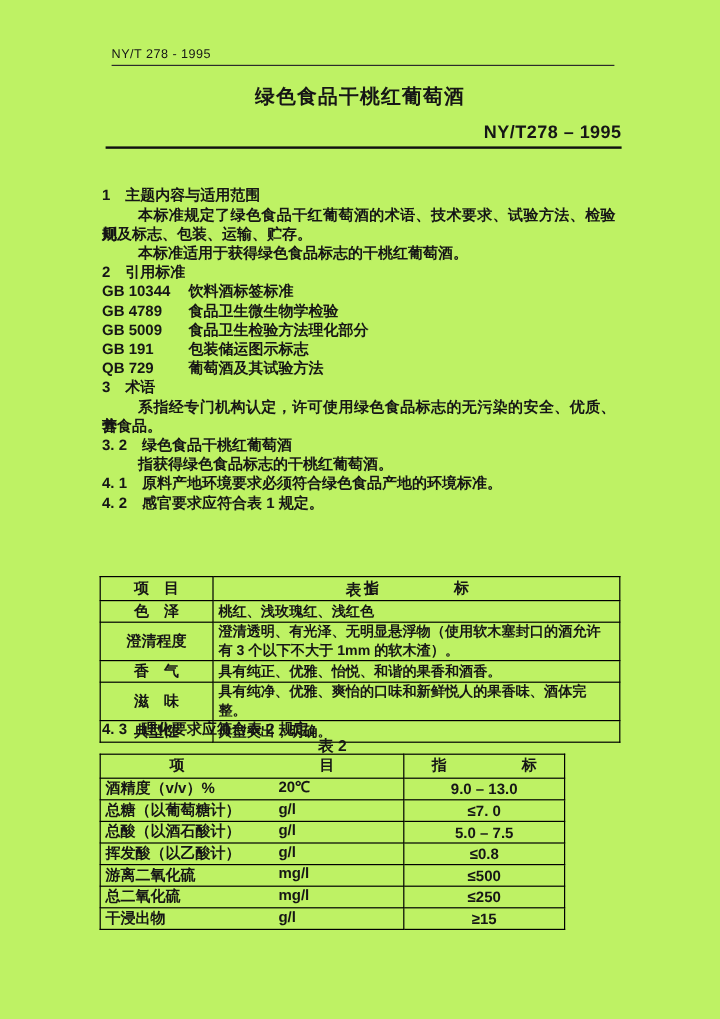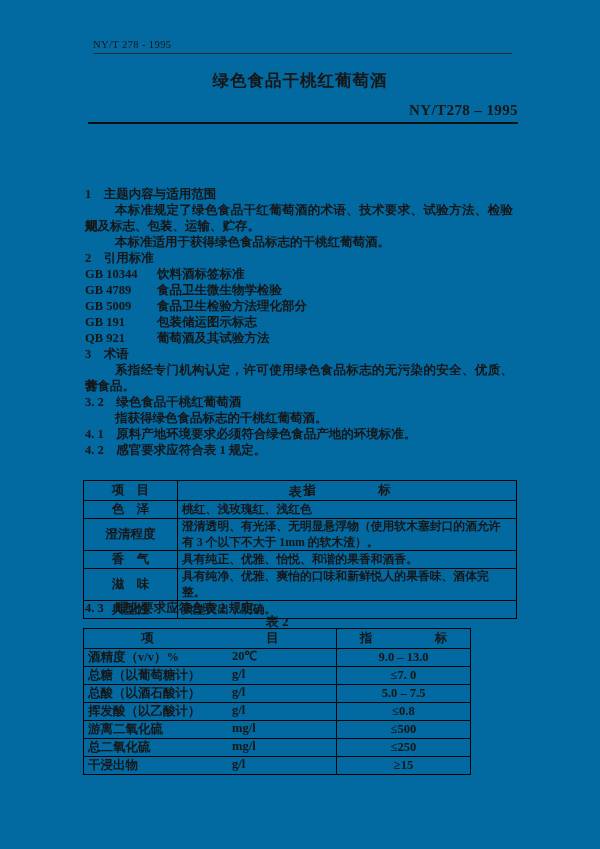--- a/index.html
+++ b/index.html
@@ -1,21 +1,21 @@
 <!DOCTYPE html>
 <html><head>
 <meta charset="utf-8">
 <style>
   html,body{margin:0;padding:0;background:#ffffff;}
   .page{
     position:relative;
     width:600px;height:849px;
-    background:#0369a1;
+    background:#bef264;
     overflow:hidden;
-    font-family:Liberation Serif, serif;
+    font-family:Liberation Sans, sans-serif;
     font-weight:700;
     color:#161616;
   }
   
   .doc-code-top{
     position:absolute;left:93px;top:39px;width:419px;
     font-size:10.5px;font-weight:400;letter-spacing:.4px;
     border-bottom:1px solid #2b2b2b;padding-bottom:3px;
   }
   
@@ -25,21 +25,21 @@
   }
   
   .doc-code-right{
     position:absolute;left:88px;top:102px;width:430px;
     text-align:right;font-size:15px;letter-spacing:.4px;
     border-bottom:2.5px solid #101010;padding-bottom:3px;
   }
   
   .body-lines{
     position:absolute;left:85px;top:155px;width:428px;
-    font-size:12.5px;line-height:16px;margin-top:31px;
+    font-size:12.5px;line-height:16px;
   }
   .line{height:16px;white-space:nowrap;}
   .line.indent{text-indent:30px;}
   .line.full{white-space:normal;text-align:justify;text-align-last:justify;}
   .ref-code{display:inline-block;width:72px;}
   
   .tbl-caption{position:absolute;text-align:center;font-size:13px;height:15px;}
   .caption-1{left:83px;top:483px;width:434px;}
   .caption-2{left:83px;top:613px;width:388px;}
   
@@ -74,21 +74,21 @@
   <div class="body-lines">
       <div class="line">1　主题内容与适用范围</div>
       <div class="line indent full">本标准规定了绿色食品干红葡萄酒的术语、技术要求、试验方法、检验规</div>
       <div class="line">则及标志、包装、运输、贮存。</div>
       <div class="line indent">本标准适用于获得绿色食品标志的干桃红葡萄酒。</div>
       <div class="line">2　引用标准</div>
       <div class="line"><span class="ref-code">GB 10344</span><span>饮料酒标签标准</span></div>
       <div class="line"><span class="ref-code">GB 4789</span><span>食品卫生微生物学检验</span></div>
       <div class="line"><span class="ref-code">GB 5009</span><span>食品卫生检验方法理化部分</span></div>
       <div class="line"><span class="ref-code">GB 191</span><span>包装储运图示标志</span></div>
-      <div class="line"><span class="ref-code">QB 921</span><span>葡萄酒及其试验方法</span></div>
+      <div class="line"><span class="ref-code">QB 729</span><span>葡萄酒及其试验方法</span></div>
       <div class="line">3　术语</div>
       <div class="line indent full">系指经专门机构认定，许可使用绿色食品标志的无污染的安全、优质、营</div>
       <div class="line">养食品。</div>
       <div class="line">3. 2　绿色食品干桃红葡萄酒</div>
       <div class="line indent">指获得绿色食品标志的干桃红葡萄酒。</div>
       <div class="line">4. 1　原料产地环境要求必须符合绿色食品产地的环境标准。</div>
       <div class="line">4. 2　感官要求应符合表 1 规定。</div>
     </div>
 
   <div class="tbl-caption caption-1">表 1</div>

